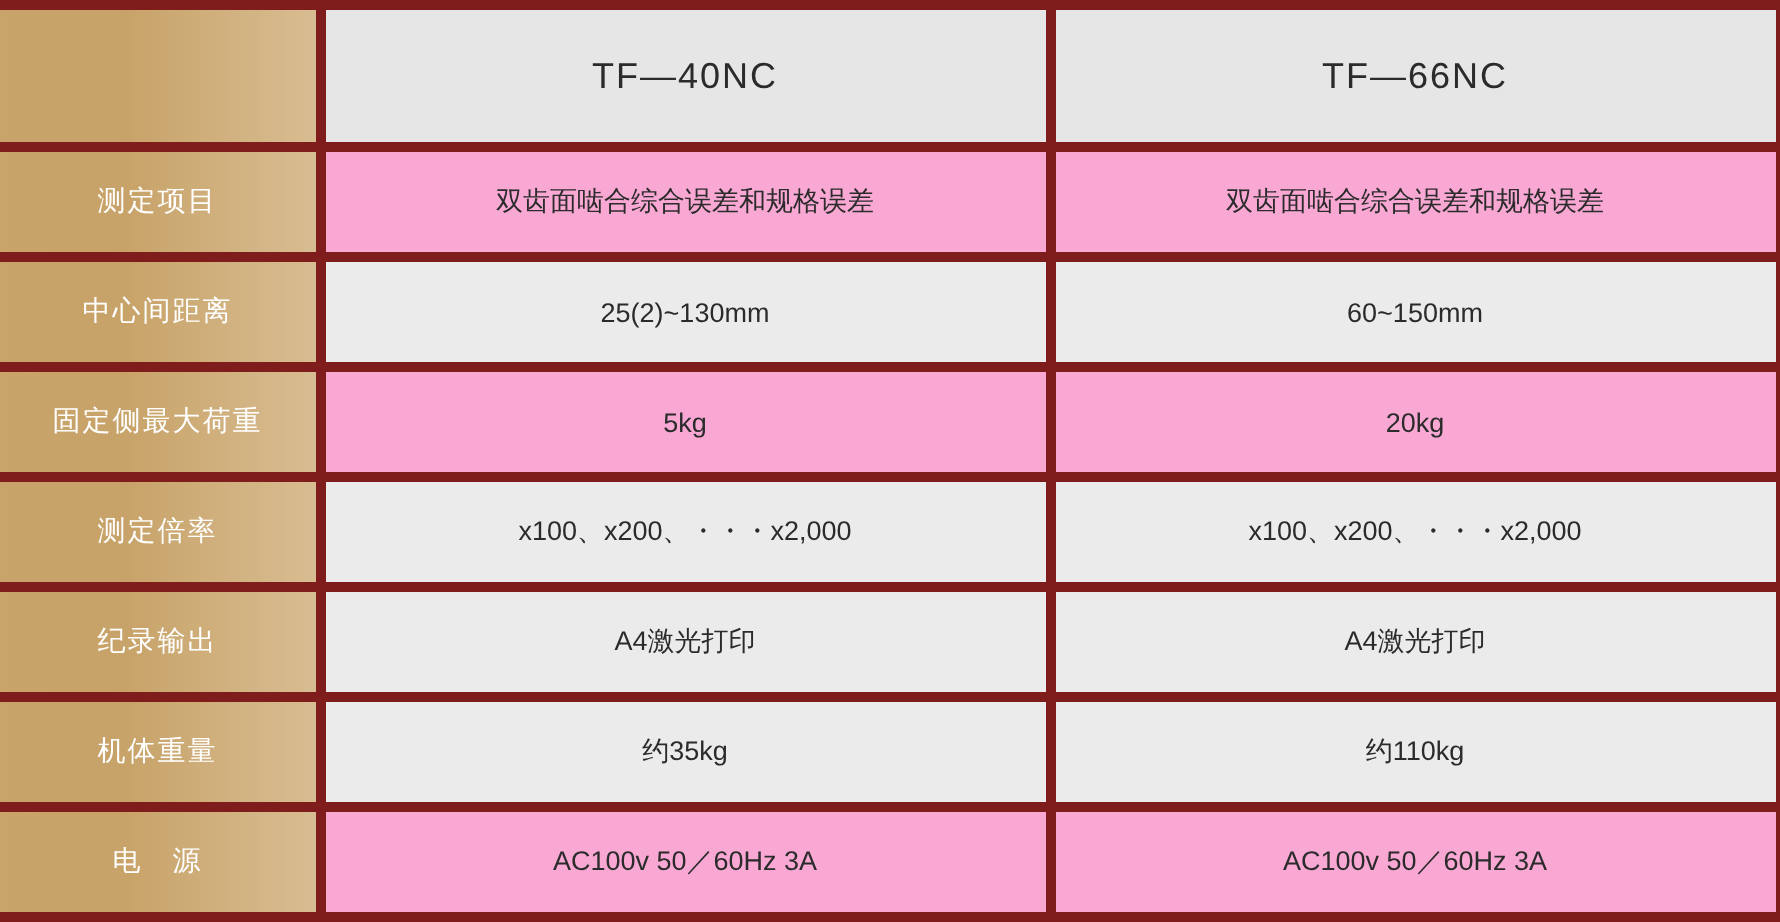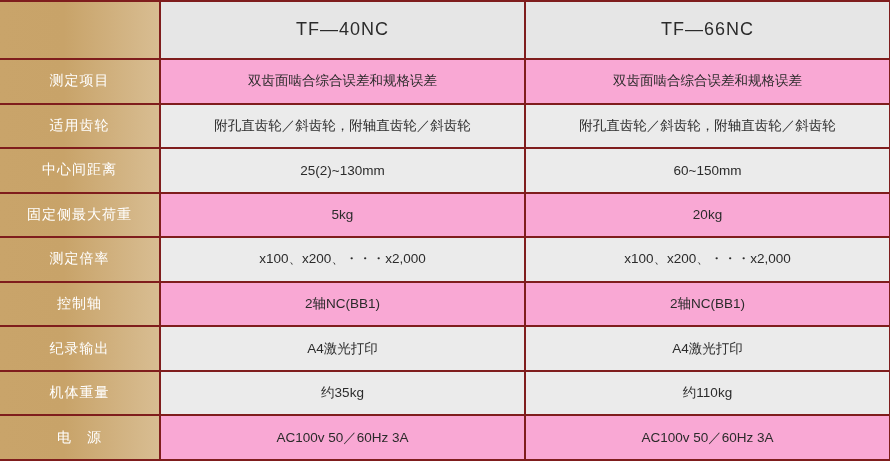--- a/index.html
+++ b/index.html
@@ -24,21 +24,21 @@
   .spec-table col.c-b { width: 365px; }
 
   .spec-table tr {
     height: 31.5px;
   }
   .spec-table tr.head-row {
     height: 41px;
   }
 
   td, th {
-    border: 2px solid #7f1d1d;
+    border: 5px solid #7f1d1d;
     padding: 0 4px;
     vertical-align: middle;
     text-align: center;
     font-weight: normal;
   }
 
   
   .label-cell {
     background: linear-gradient(to right, #c9a46a 0%, #c8a369 40%, #d8bd92 100%);
     color: #ffffff;
@@ -86,43 +86,33 @@
       <th class="head-cell">TF—40NC</th>
       <th class="head-cell">TF—66NC</th>
     </tr>
 
     <tr>
       <td class="label-cell">测定项目</td>
       <td class="data-cell">双齿面啮合综合误差和规格误差</td>
       <td class="data-cell">双齿面啮合综合误差和规格误差</td>
     </tr>
     <tr class="alt">
-      <td class="label-cell">适用齿轮</td>
-      <td class="data-cell">附孔直齿轮／斜齿轮，附轴直齿轮／斜齿轮</td>
-      <td class="data-cell">附孔直齿轮／斜齿轮，附轴直齿轮／斜齿轮</td>
-    </tr>
-    <tr class="alt">
       <td class="label-cell">中心间距离</td>
       <td class="data-cell">25(2)~130mm</td>
       <td class="data-cell">60~150mm</td>
     </tr>
     <tr>
       <td class="label-cell">固定侧最大荷重</td>
       <td class="data-cell">5kg</td>
       <td class="data-cell">20kg</td>
     </tr>
     <tr class="alt">
       <td class="label-cell">测定倍率</td>
       <td class="data-cell nowrap">x100、x200、・・・x2,000</td>
       <td class="data-cell nowrap">x100、x200、・・・x2,000</td>
-    </tr>
-    <tr>
-      <td class="label-cell">控制轴</td>
-      <td class="data-cell">2轴NC(BB1)</td>
-      <td class="data-cell">2轴NC(BB1)</td>
     </tr>
     <tr class="alt">
       <td class="label-cell">纪录输出</td>
       <td class="data-cell">A4激光打印</td>
       <td class="data-cell">A4激光打印</td>
     </tr>
     <tr class="alt">
       <td class="label-cell">机体重量</td>
       <td class="data-cell">约35kg</td>
       <td class="data-cell">约110kg</td>

